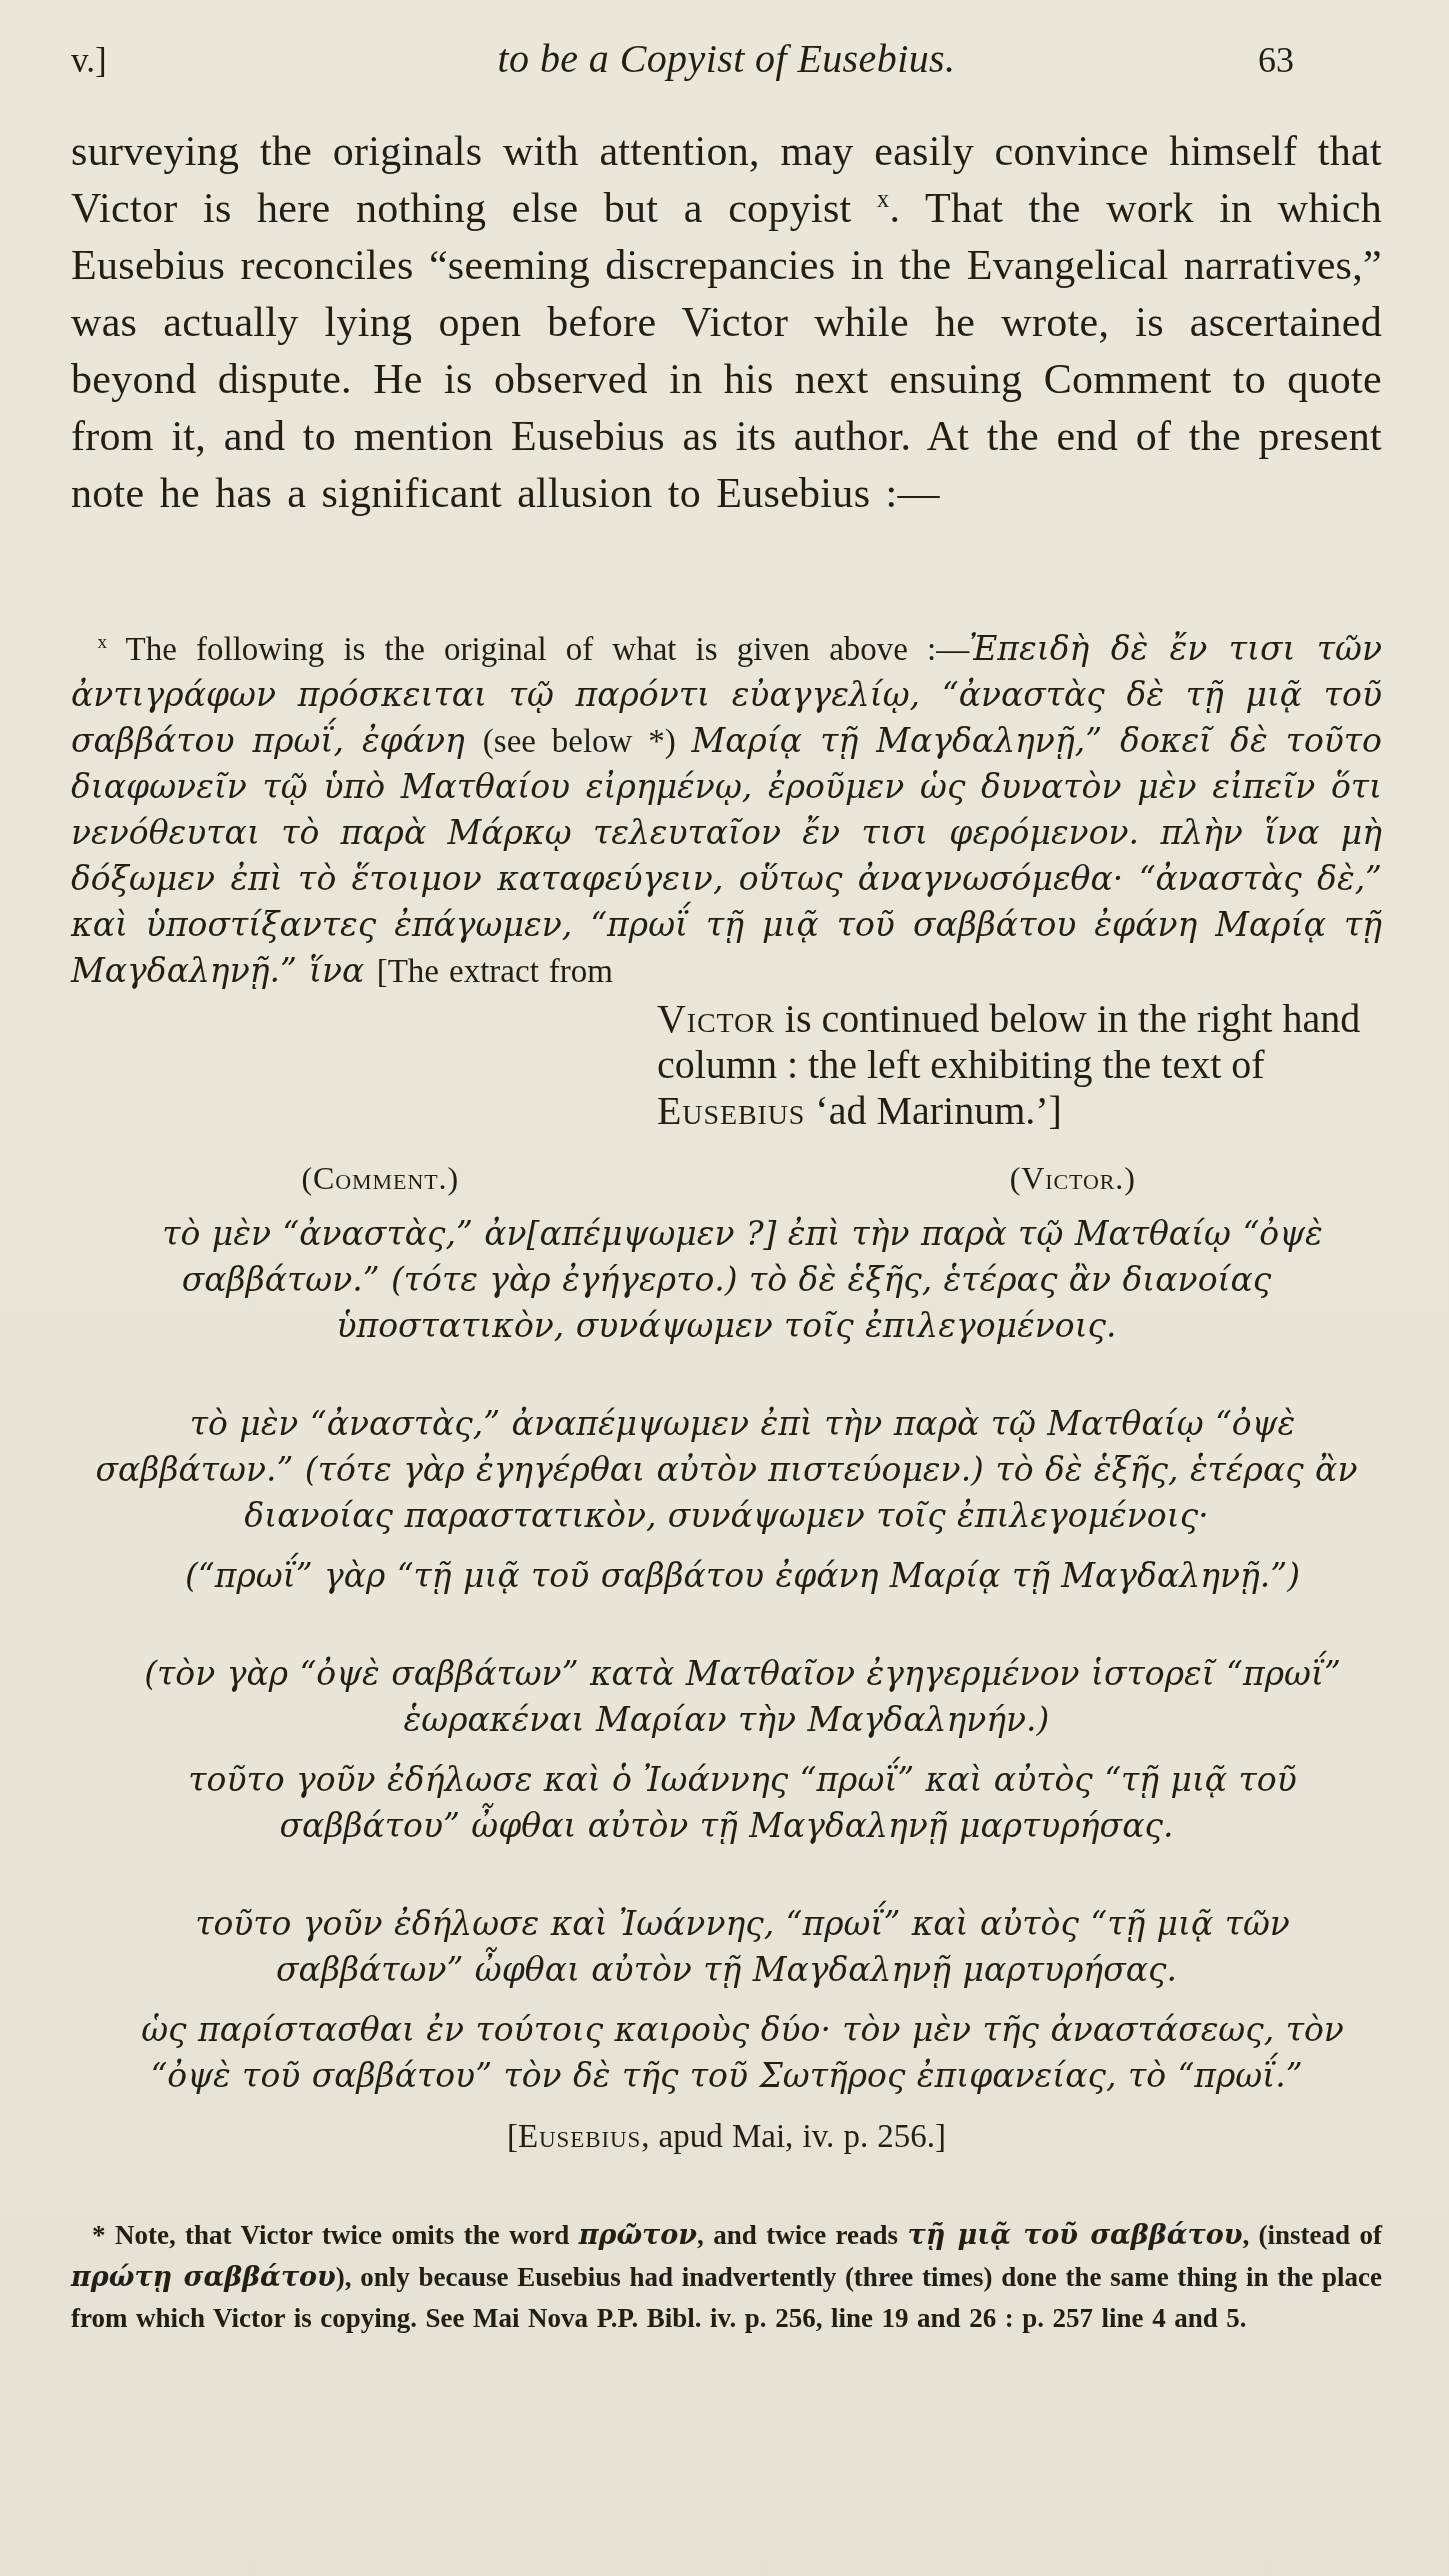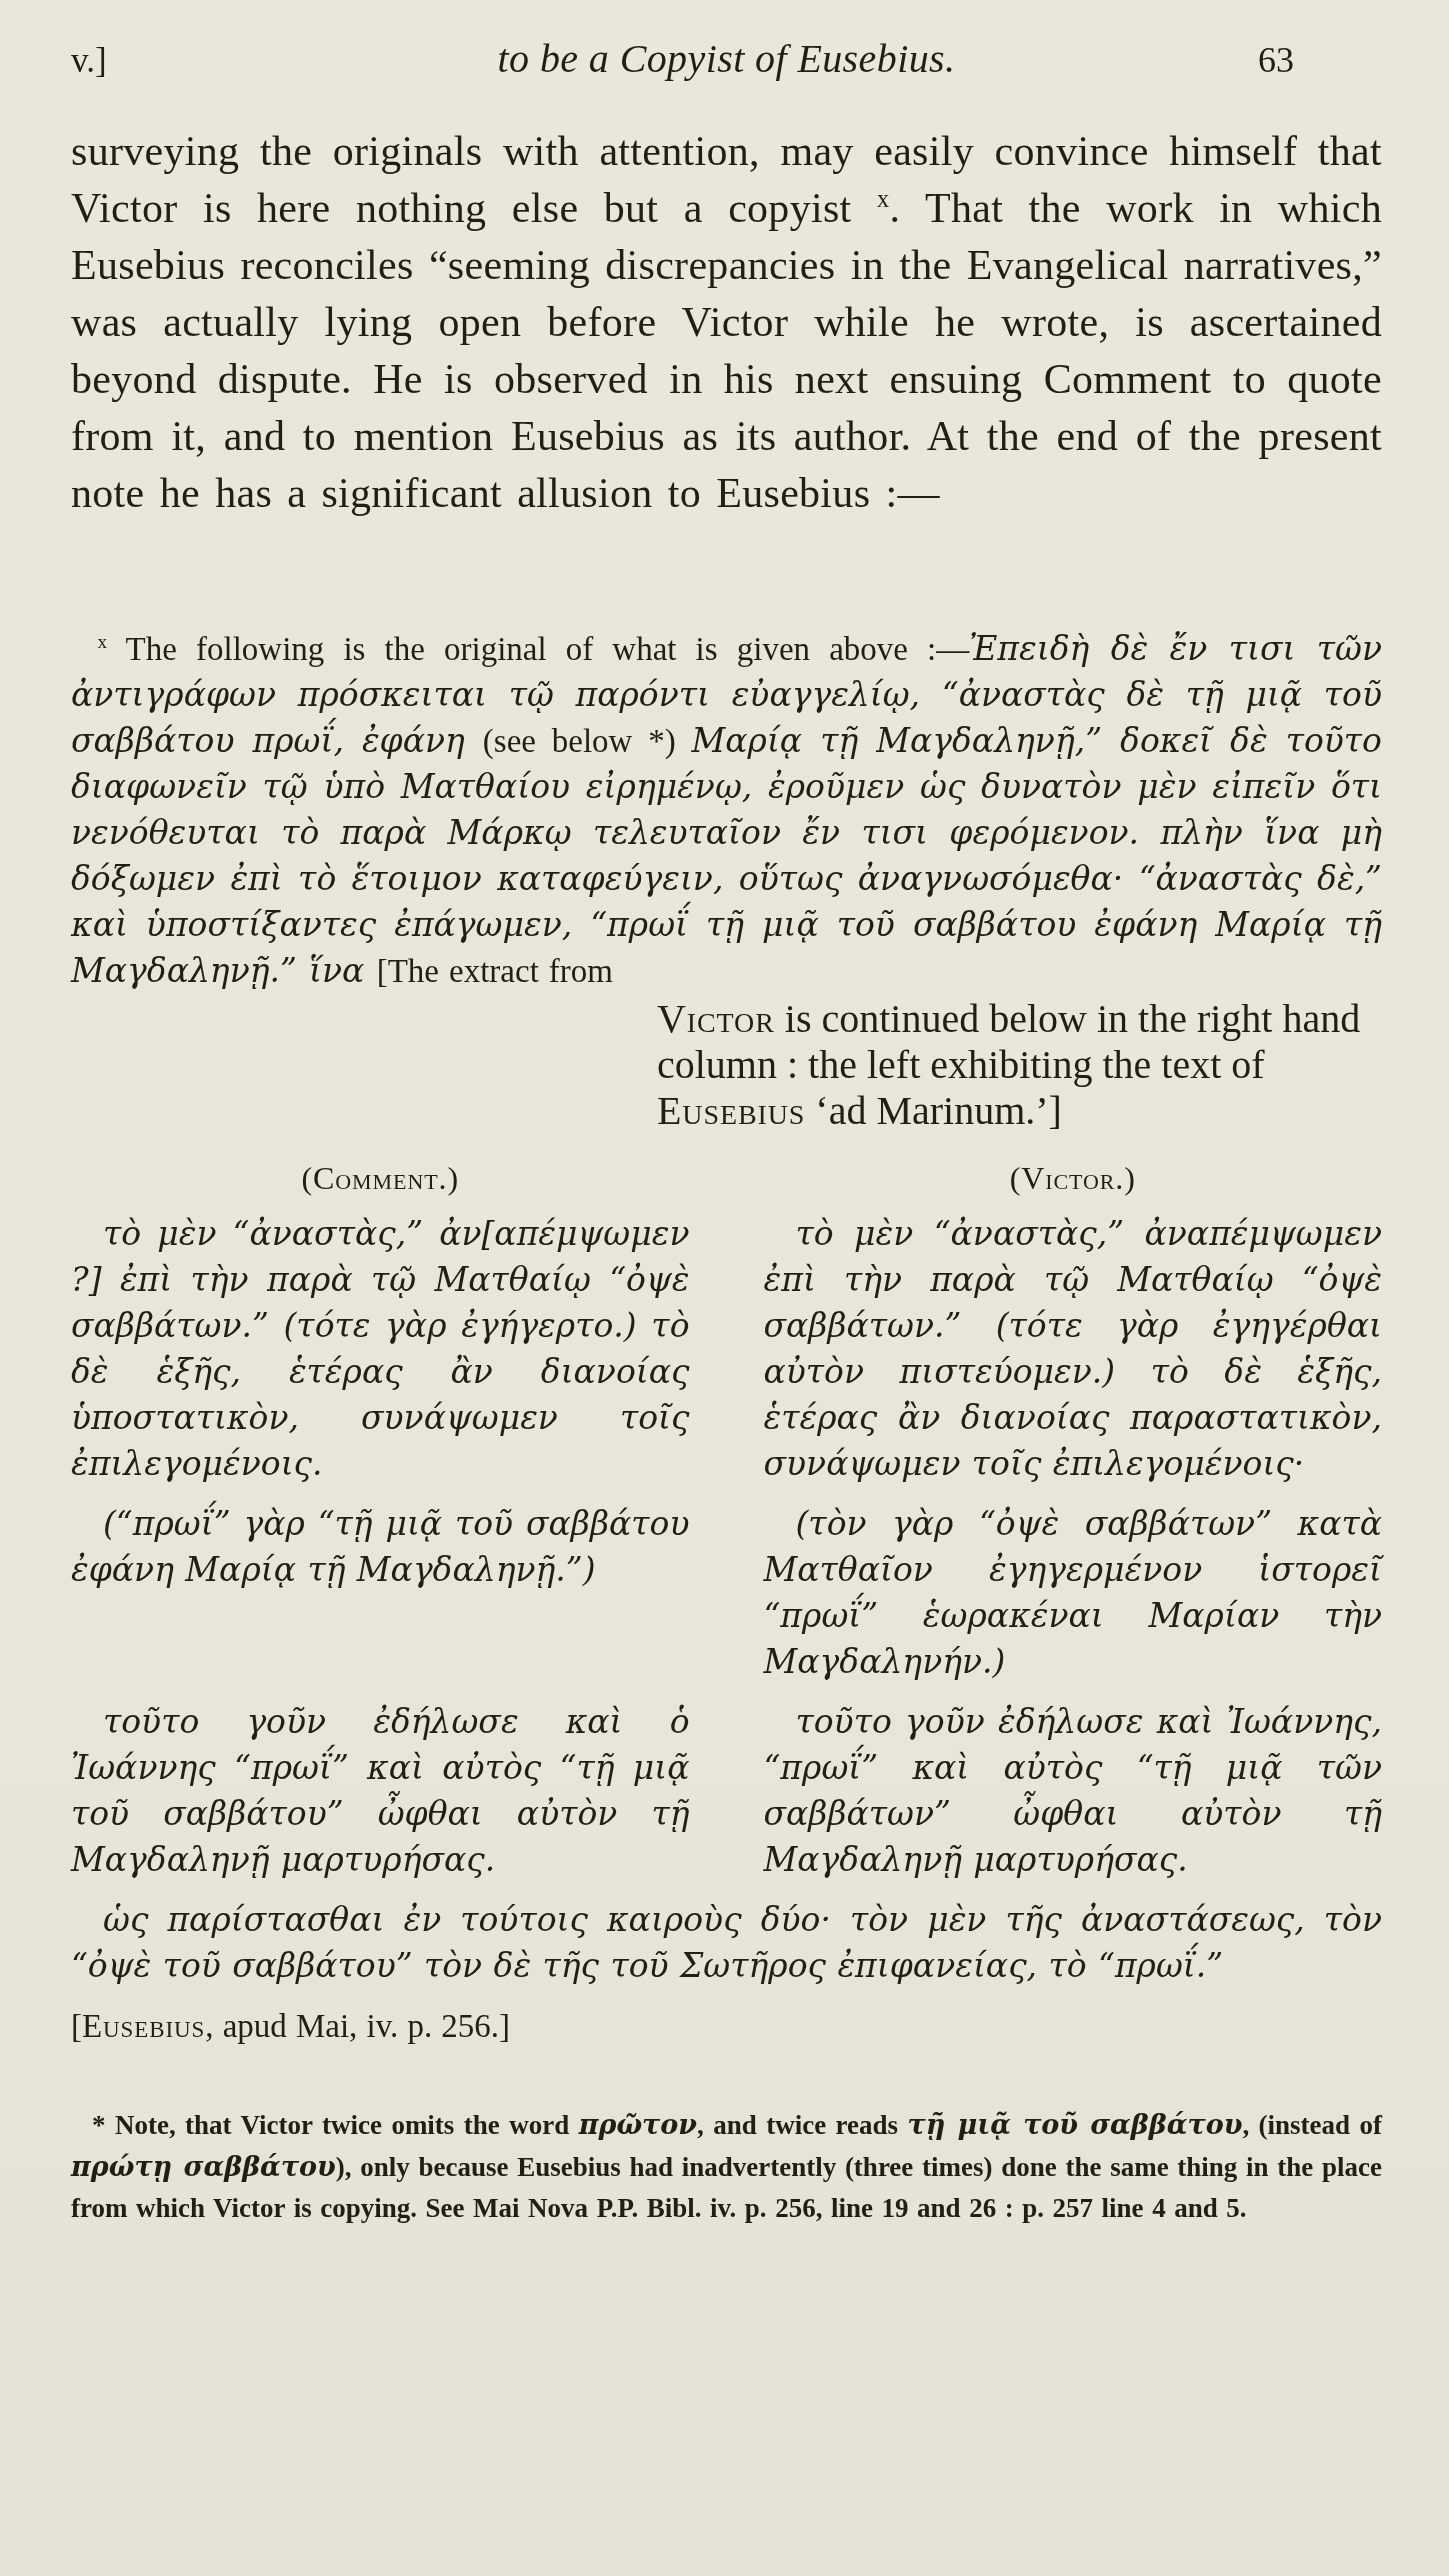--- a/index.html
+++ b/index.html
@@ -46,23 +46,23 @@
   }
   .extract-note{
     margin:1.8px 0 0 auto;
     width:725px;
     font-size:40px;line-height:46px;
     text-align:left;
   }
   
   .col-headings{display:flex;gap:74px;margin-top:26.5px;font-size:32px;}
   .col-headings>div{flex:1;text-align:center;}
-  .cmp-row{display:flex;gap:74px;margin-top:14px;}
+  .cmp-row{display:flex;gap:52px;margin-top:14px;flex-direction:column;}
   .cmp-cell{flex:1;font-size:33px;line-height:46px;text-align:justify;word-spacing:0.9px;}
-  .cmp-cell p{margin:0;text-indent:32px;}
+  .cmp-cell p{margin:0;text-indent:32px;text-align:center;}
   .cmp-cell p.noindent{text-indent:0;text-align:left;}
   .citation-row{margin-top:14px;}
   .citation-left{text-align:left;}
   .citation-left p{margin:0;text-indent:0;}
   .citation-right p{margin:0;text-align:left;padding-left:48px;text-indent:-48px;}
   
   .fn-star{
     margin:55px 0 4px 0;
     font-size:27px;line-height:41px;
     text-align:justify;text-indent:21px;

